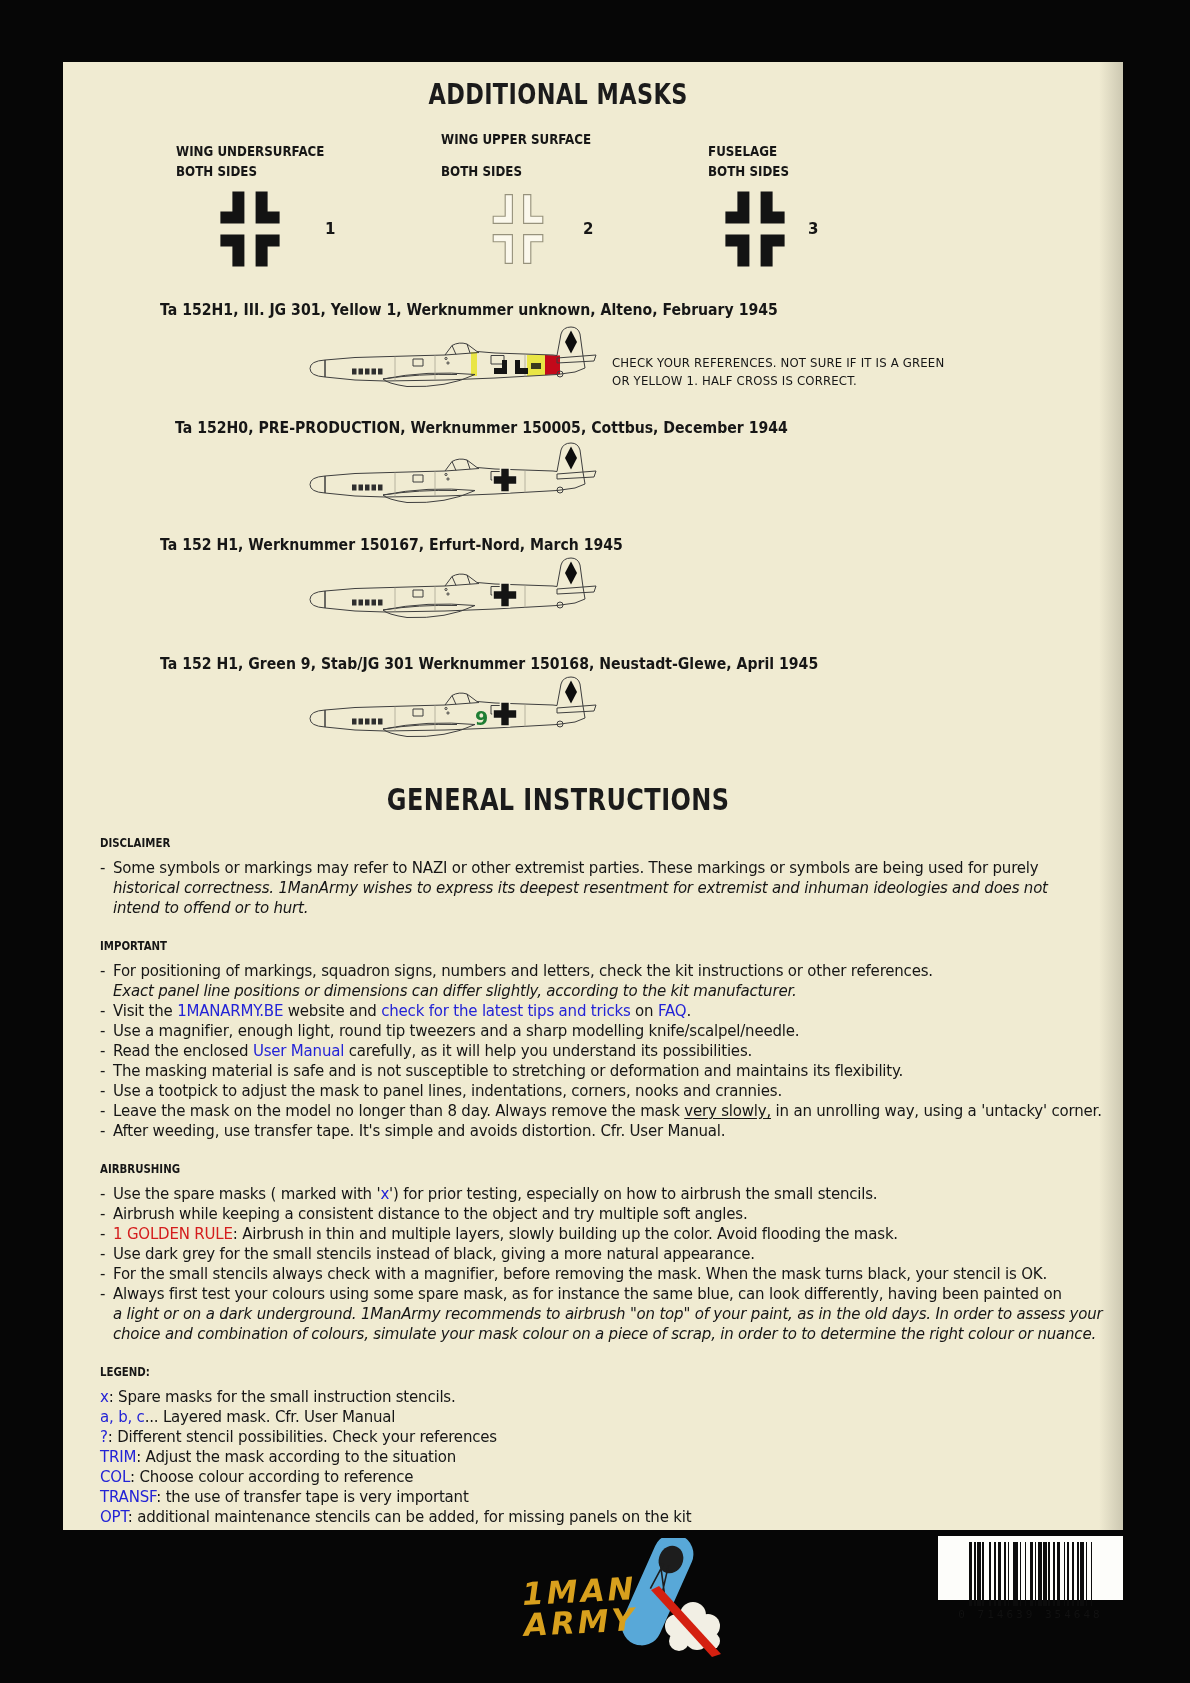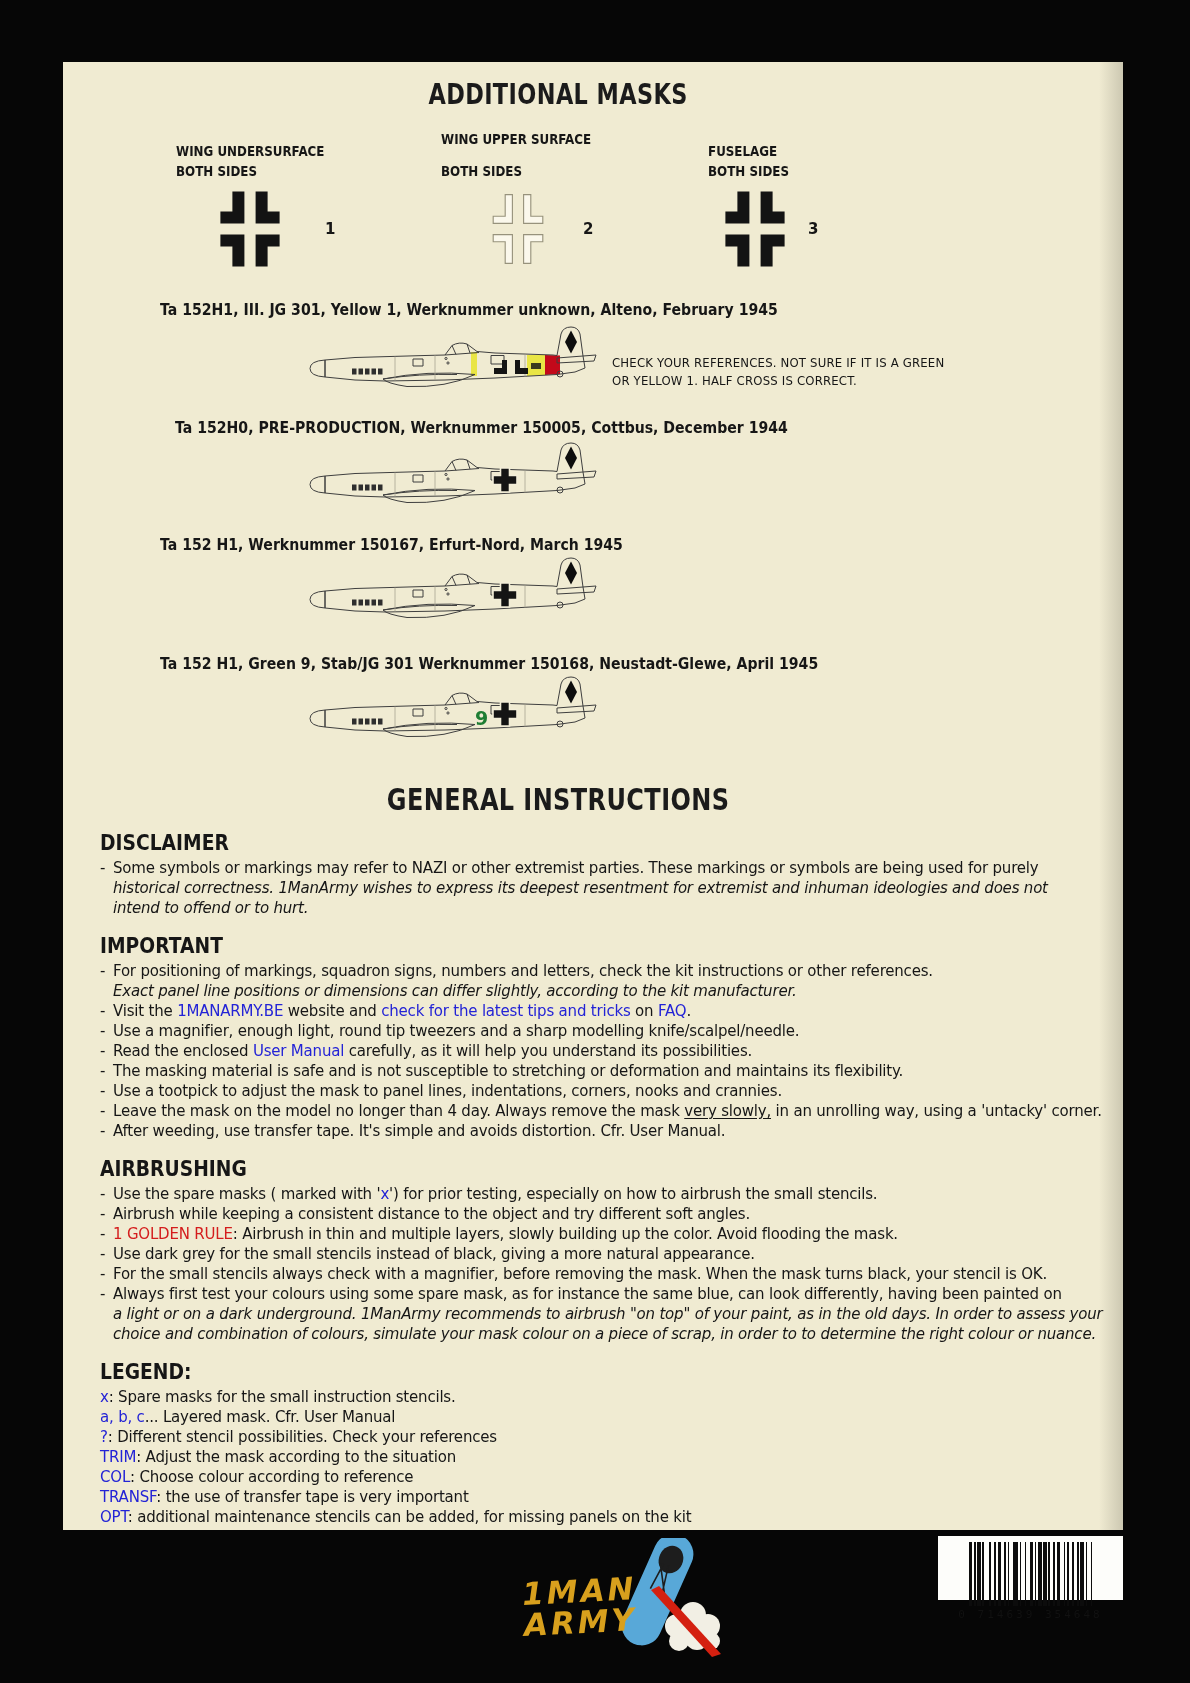--- a/index.html
+++ b/index.html
@@ -13,21 +13,21 @@
   .big-title{position:absolute;left:0;width:990px;text-align:center;font-weight:bold;
           font-size:28px;letter-spacing:0.5px;color:#1b1b1b;}
   .mask-col{position:absolute;}
   .mask-label{position:absolute;font-size:14px;font-weight:bold;white-space:nowrap;}
   .mask-number{position:absolute;font-size:15px;font-weight:bold;}
   .scheme-title{position:absolute;font-size:16px;font-weight:bold;white-space:nowrap;}
   .plane-box{position:absolute;width:320px;height:86px;}
   .ref-note{position:absolute;font-size:13px;font-weight:normal;line-height:18px;white-space:nowrap;letter-spacing:0.2px;margin-top:8px;}
   #instructions{position:absolute;left:37px;top:771px;width:1010px;}
   .sec{margin-bottom:18px;}
-  .sec-h{font-size:22px;font-weight:bold;line-height:20px;margin-bottom:5px;}
+  .sec-h{font-size:12px;font-weight:bold;line-height:20px;margin-bottom:5px;}
   .line{font-size:15px;line-height:20px;white-space:nowrap;letter-spacing:-0.2px;}
   .line .dash{display:inline-block;width:13px;}
   .line.indent{padding-left:13px;font-style:italic;}
   .legend .line{line-height:20px;}
   .c-link,.c-blue{color:#2323d6;}
   .c-red{color:#d41c1c;}
   .c-und{text-decoration:underline;text-underline-offset:2px;}
   #footer-logo{position:absolute;left:505px;top:1538px;width:240px;height:130px;}
   #logo-text{position:absolute;left:18px;top:38px;font-weight:bold;font-style:italic;
           font-size:31px;line-height:31px;color:#d8a01d;letter-spacing:3px;transform:rotate(-3deg);}
@@ -214,27 +214,27 @@
         </div>
         <div class="sec">
           <div class="sec-h"><span class="cond">IMPORTANT</span></div>
           <div class="line"><span class="dash">-</span><span>For positioning of markings, squadron signs, numbers and letters, check the kit instructions or other references.</span></div>
           <div class="line indent"><span>Exact panel line positions or dimensions can differ slightly, according to the kit manufacturer.</span></div>
           <div class="line"><span class="dash">-</span><span>Visit the </span><span class="c-link">1MANARMY.BE</span><span> website and </span><span class="c-link">check for the latest tips and tricks</span><span> on </span><span class="c-link">FAQ</span><span>.</span></div>
           <div class="line"><span class="dash">-</span><span>Use a magnifier, enough light, round tip tweezers and a sharp modelling knife/scalpel/needle.</span></div>
           <div class="line"><span class="dash">-</span><span>Read the enclosed </span><span class="c-link">User Manual</span><span> carefully, as it will help you understand its possibilities.</span></div>
           <div class="line"><span class="dash">-</span><span>The masking material is safe and is not susceptible to stretching or deformation and maintains its flexibility.</span></div>
           <div class="line"><span class="dash">-</span><span>Use a tootpick to adjust the mask to panel lines, indentations, corners, nooks and crannies.</span></div>
-          <div class="line"><span class="dash">-</span><span>Leave the mask on the model no longer than 4 day. Always remove the mask </span><span class="c-und">very slowly,</span><span> in an unrolling way, using a 'untacky' corner.</span></div>
+          <div class="line"><span class="dash">-</span><span>Leave the mask on the model no longer than 8 day. Always remove the mask </span><span class="c-und">very slowly,</span><span> in an unrolling way, using a 'untacky' corner.</span></div>
           <div class="line"><span class="dash">-</span><span>After weeding, use transfer tape. It's simple and avoids distortion. Cfr. User Manual.</span></div>
         </div>
         <div class="sec">
           <div class="sec-h"><span class="cond">AIRBRUSHING</span></div>
           <div class="line"><span class="dash">-</span><span>Use the spare masks ( marked with '</span><span class="c-blue">x</span><span>') for prior testing, especially on how to airbrush the small stencils.</span></div>
-          <div class="line"><span class="dash">-</span><span>Airbrush while keeping a consistent distance to the object and try different soft angles.</span></div>
+          <div class="line"><span class="dash">-</span><span>Airbrush while keeping a consistent distance to the object and try multiple soft angles.</span></div>
           <div class="line"><span class="dash">-</span><span class="c-red">1 GOLDEN RULE</span><span>: Airbrush in thin and multiple layers, slowly building up the color. Avoid flooding the mask.</span></div>
           <div class="line"><span class="dash">-</span><span>Use dark grey for the small stencils instead of black, giving a more natural appearance.</span></div>
           <div class="line"><span class="dash">-</span><span>For the small stencils always check with a magnifier, before removing the mask. When the mask turns black, your stencil is OK.</span></div>
           <div class="line"><span class="dash">-</span><span>Always first test your colours using some spare mask, as for instance the same blue, can look differently, having been painted on</span></div>
           <div class="line indent"><span>a light or on a dark underground. 1ManArmy recommends to airbrush "on top" of your paint, as in the old days. In order to assess your</span></div>
           <div class="line indent"><span>choice and combination of colours, simulate your mask colour on a piece of scrap, in order to to determine the right colour or nuance.</span></div>
         </div>
         <div class="sec legend">
           <div class="sec-h"><span class="cond">LEGEND:</span></div>
           <div class="line"><span class="c-blue">x</span><span>: Spare masks for the small instruction stencils.</span></div>

